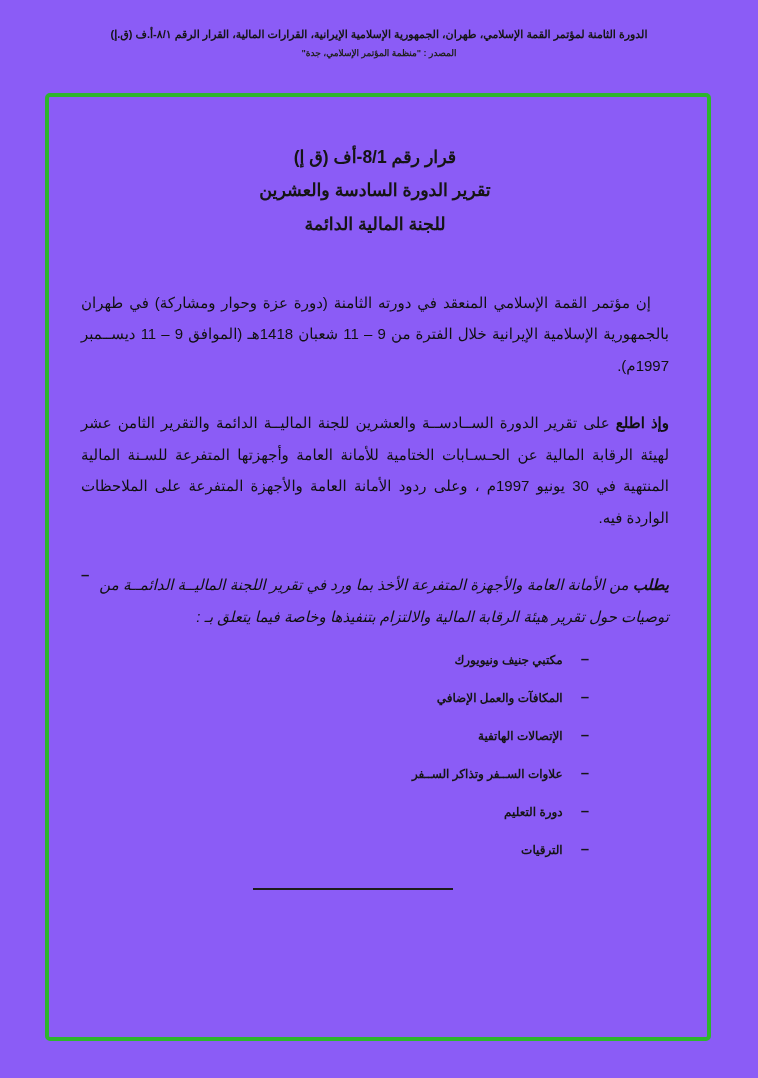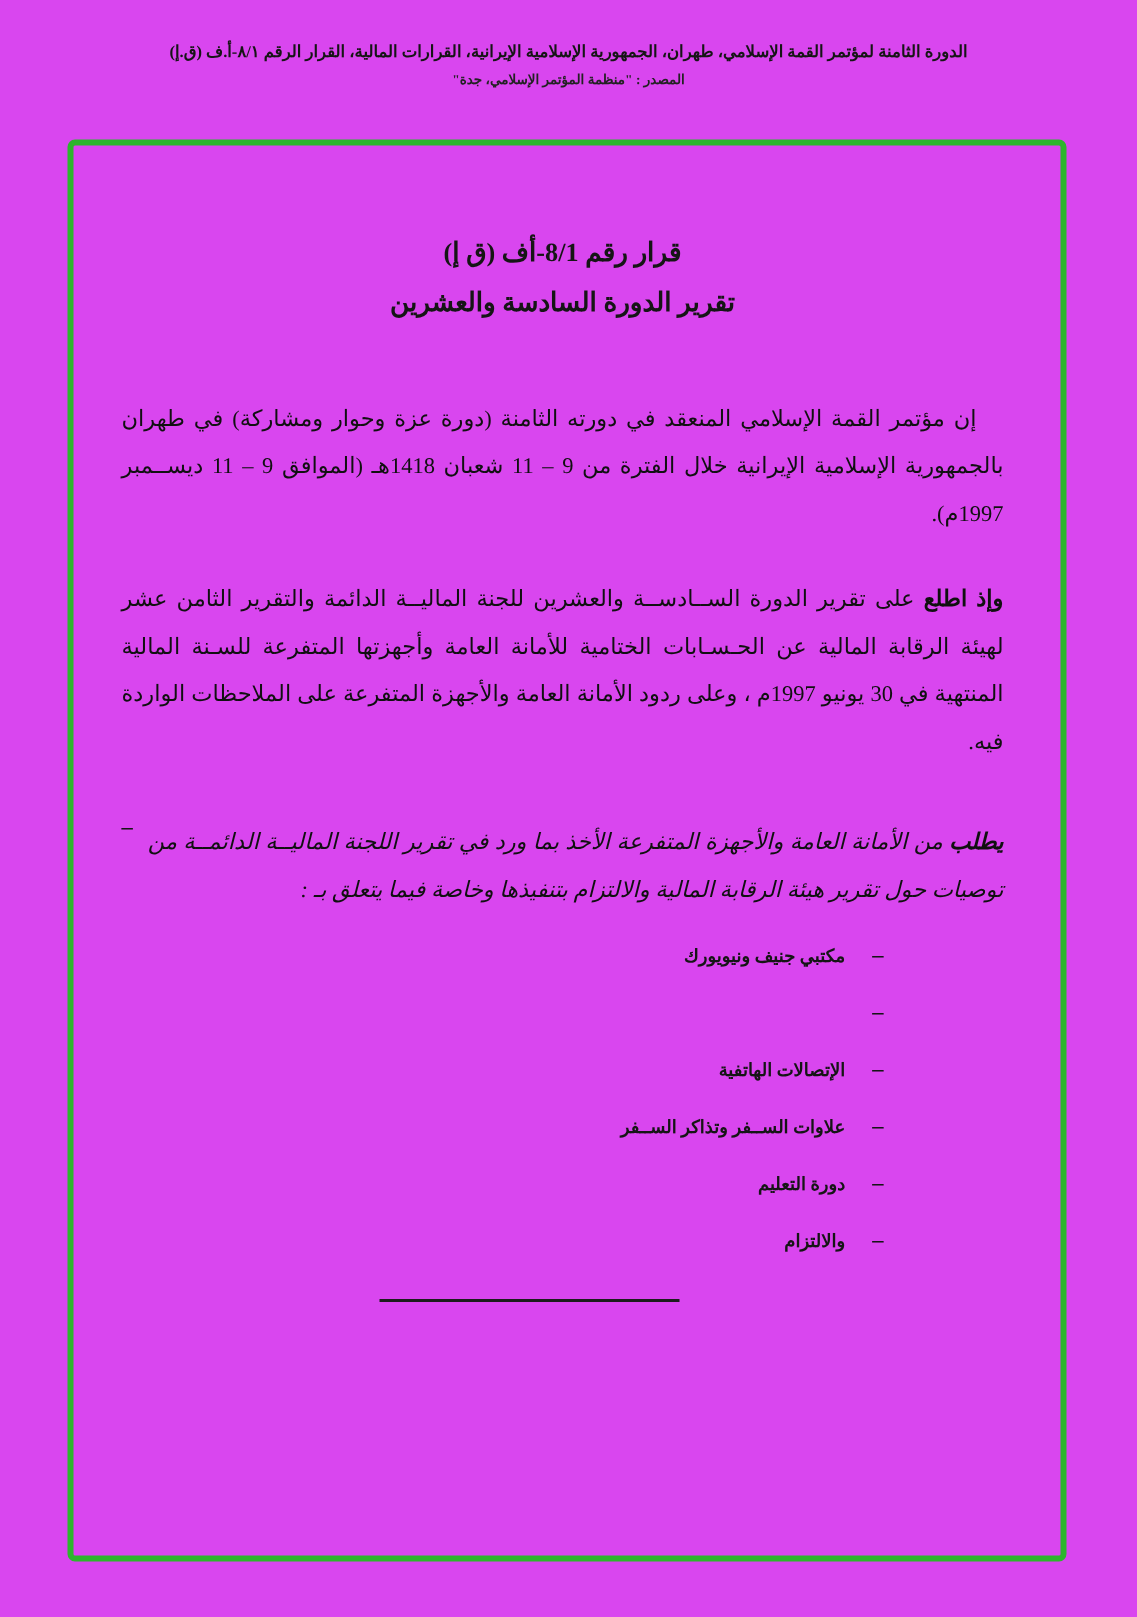--- a/index.html
+++ b/index.html
@@ -5,22 +5,22 @@
   :root{
     --green:#2db52d;
     --ink:#151515;
   }
   *{box-sizing:border-box;}
   html,body{margin:0;padding:0;background:#ffffff;}
   .page{
     position:relative;
     width:758px;
     height:1078px;
-    background:#d946ef;
-    font-family:Liberation Serif, serif;
+    background:#8b5cf6;
+    font-family:Liberation Sans, sans-serif;
     color:var(--ink);
     overflow:hidden;
   }
 
   
   .top-header{
     direction:rtl;
     text-align:center;
     padding-top:28px;
   }
@@ -38,21 +38,21 @@
 
   
   .frame{
     position:absolute;
     left:45px;
     top:93px;
     width:666px;
     height:948px;
     border:4px solid var(--green);
     border-radius:5px;
-    padding:55px 38px 0 32px;
+    padding:44px 38px 0 32px;
     direction:rtl;
   }
 
   
   .title-block{
     text-align:center;
     font-weight:bold;
     font-size:17.5px;
     line-height:1.9;
     margin-bottom:46px;
@@ -123,20 +123,21 @@
   <div class="top-header">
     <div class="hdr1">الدورة الثامنة لمؤتمر القمة الإسلامي، طهران، الجمهورية الإسلامية الإيرانية، القرارات المالية، القرار الرقم ٨/١-أ.ف (ق.إ)</div>
     <div class="hdr2">المصدر : "منظمة المؤتمر الإسلامي، جدة"</div>
   </div>
 
   <div class="frame">
 
     <div class="title-block">
       <div class="title-line">قرار رقم 8/1-أف (ق إ)</div>
       <div class="title-line">تقرير الدورة السادسة والعشرين</div>
+      <div class="title-line">للجنة المالية الدائمة</div>
     </div>
 
     <p class="para indent">
       <span>إن مؤتمر القمة الإسلامي المنعقد في دورته الثامنة (دورة عزة وحوار ومشاركة) في طهران بالجمهورية الإسلامية الإيرانية خلال الفترة من 9 – 11 شعبان 1418هـ (الموافق 9 – 11 ديســمبر 1997م).</span>
     </p>
 
     <p class="para">
       <span class="lead">وإذ اطلع</span><span> على تقرير الدورة الســادســة والعشرين للجنة الماليــة الدائمة والتقرير الثامن عشر لهيئة الرقابة المالية عن الحـسـابات الختامية للأمانة العامة وأجهزتها المتفرعة للسـنة المالية المنتهية في 30 يونيو 1997م ، وعلى ردود الأمانة العامة والأجهزة المتفرعة على الملاحظات الواردة فيه.</span>
     </p>
 
@@ -147,35 +148,36 @@
       <span class="dash">–</span>
     </div>
 
     <div class="sub-list">
       <div class="sub-item">
         <span class="dash">–</span>
         <span class="sub-text">مكتبي جنيف ونيويورك</span>
       </div>
       <div class="sub-item">
         <span class="dash">–</span>
+        <span class="sub-text">المكافآت والعمل الإضافي</span>
       </div>
       <div class="sub-item">
         <span class="dash">–</span>
         <span class="sub-text">الإتصالات الهاتفية</span>
       </div>
       <div class="sub-item">
         <span class="dash">–</span>
         <span class="sub-text">علاوات الســفر وتذاكر الســفر</span>
       </div>
       <div class="sub-item">
         <span class="dash">–</span>
         <span class="sub-text">دورة التعليم</span>
       </div>
       <div class="sub-item">
         <span class="dash">–</span>
-        <span class="sub-text">والالتزام</span>
+        <span class="sub-text">الترقيات</span>
       </div>
     </div>
 
     <div class="bottom-rule"></div>
 
   </div>
 </div>
 
 </body></html>

